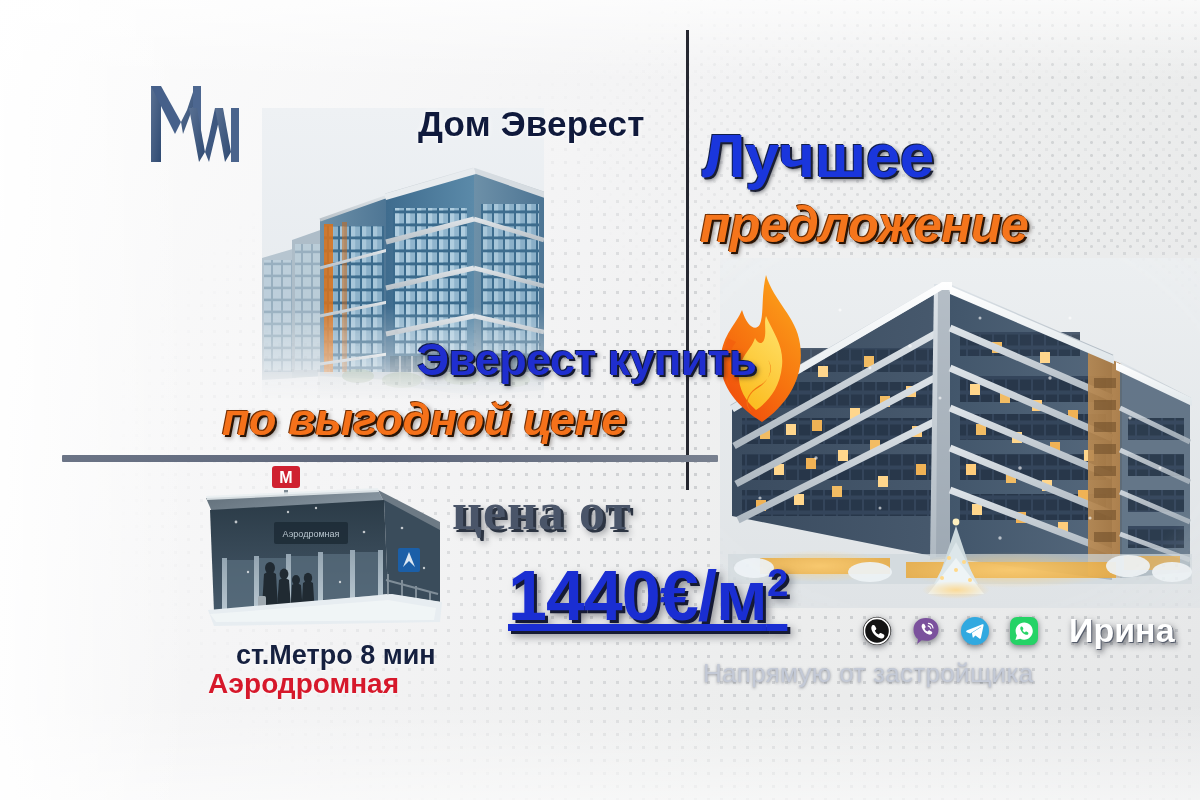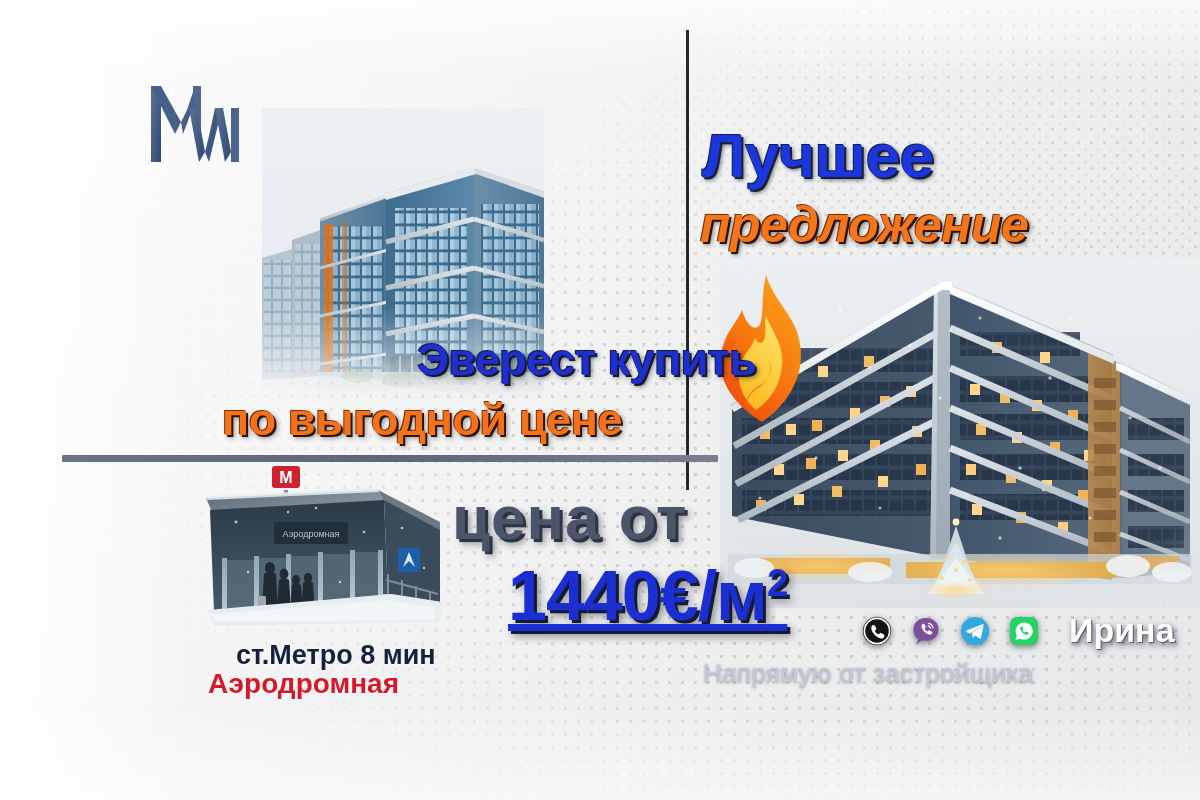--- a/index.html
+++ b/index.html
@@ -119,27 +119,29 @@
     text-shadow:
       2px 2px 0 #161a2e, 3px 3px 5px rgba(10,12,24,.5),
       -1px -1px 0 #101d4b;
   }
   #hl-4 {
     left:222px; top:394px;
     font-size:45px; color:#f5711a; letter-spacing:-.4px;
     text-shadow:
       2px 2px 0 #2a1405, 3px 3px 5px rgba(24,10,2,.45),
       -1px -1px 0 #7c3305;
+    font-style: italic;
   }
 
   #price-label {
     left:452px; top:482px;
-    font-size:62px; color:#4a5569; letter-spacing:1px;
+    font-size:52px; color:#4a5569; letter-spacing:1px;
     text-shadow:
       3px 3px 0 #2c3442, 5px 5px 7px rgba(18,22,30,.45);
+    font-family: Liberation Serif, serif;
   }
   #price-value {
     left:508px; top:556px;
     font-size:70px; color:#1a2ed2; letter-spacing:-1px;
     text-shadow:
       3px 3px 0 #151a33, 5px 5px 8px rgba(10,12,24,.5);
     text-decoration: underline;
   }
   #price-value sup { font-size:.55em; vertical-align:super; }
 
@@ -658,20 +660,21 @@
       <path d="M46,30 L54,30 L62,74 L56,84 Z" fill="url(#lg)"></path>
       <path d="M62,74 L66,58 L72,30 L79,30 L66,84 Z" fill="#3e5880"></path>
       <path d="M72,30 L80,30 L88,74 L82,84 Z" fill="url(#lg)"></path>
       <path d="M88,30 L96,30 L96,84 L88,84 Z" fill="#4a648d"></path>
     </svg>
   </div>
 
   <div id="v-divider"></div>
   <div id="h-divider"></div>
 
+  <div class="t" id="title-house">Дом Эверест</div>
 
   <div class="t" id="hl-1">Лучшее</div>
   <div class="t" id="hl-2">предложение</div>
 
   <div class="t" id="hl-3">Эверест купить</div>
   <div class="t" id="hl-4">по выгодной цене</div>
 
   <div class="t" id="price-label">цена от</div>
   <div class="t" id="price-value"><span>1440€/м</span><sup>2</sup></div>
 

